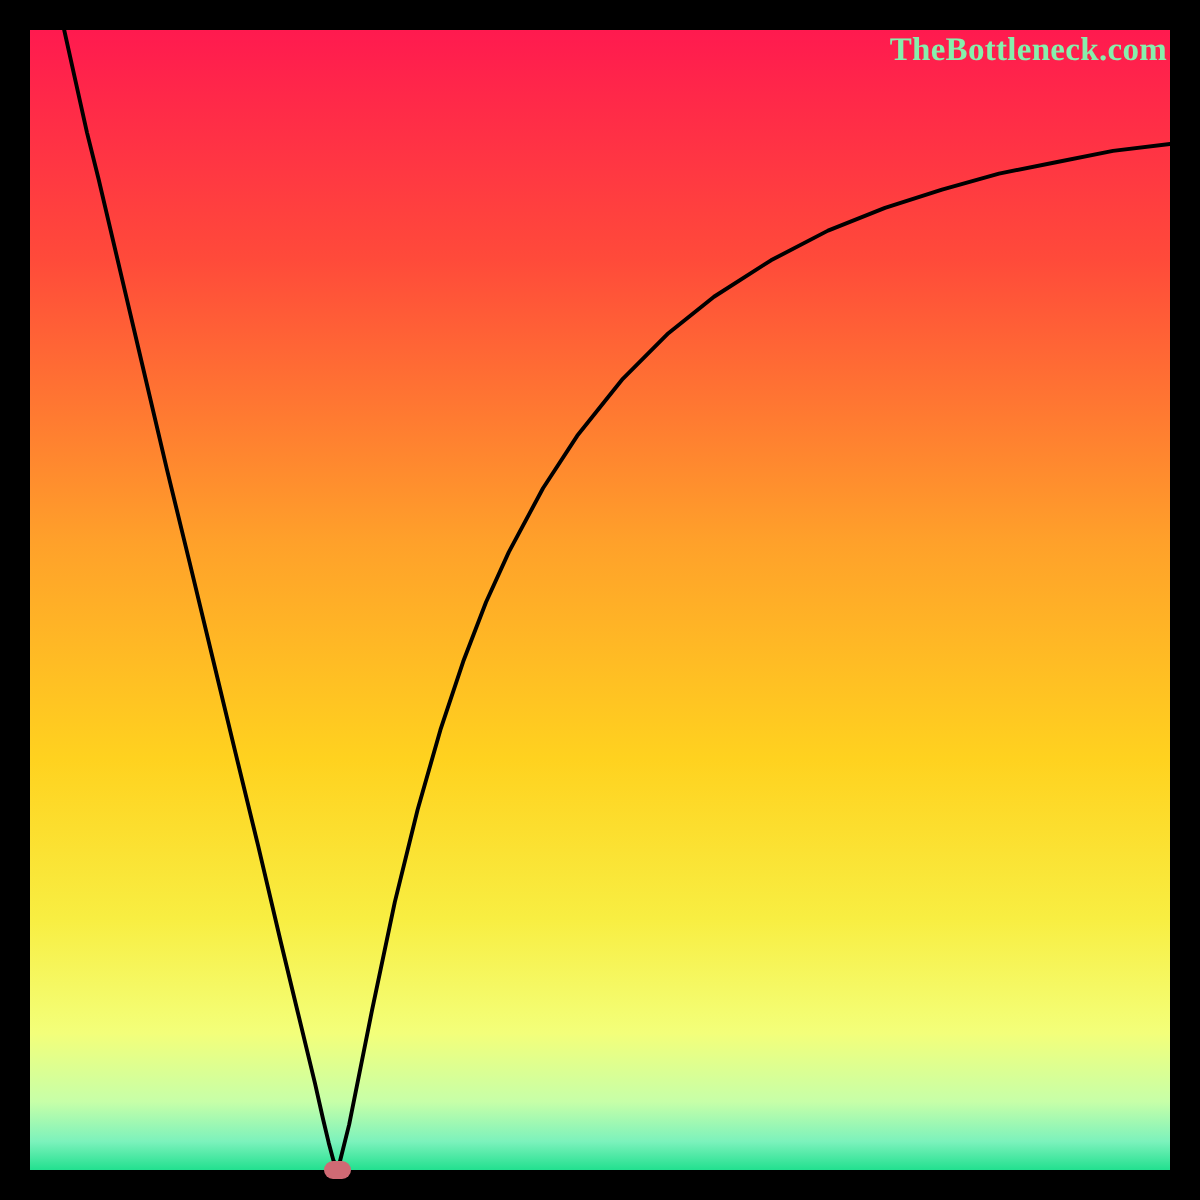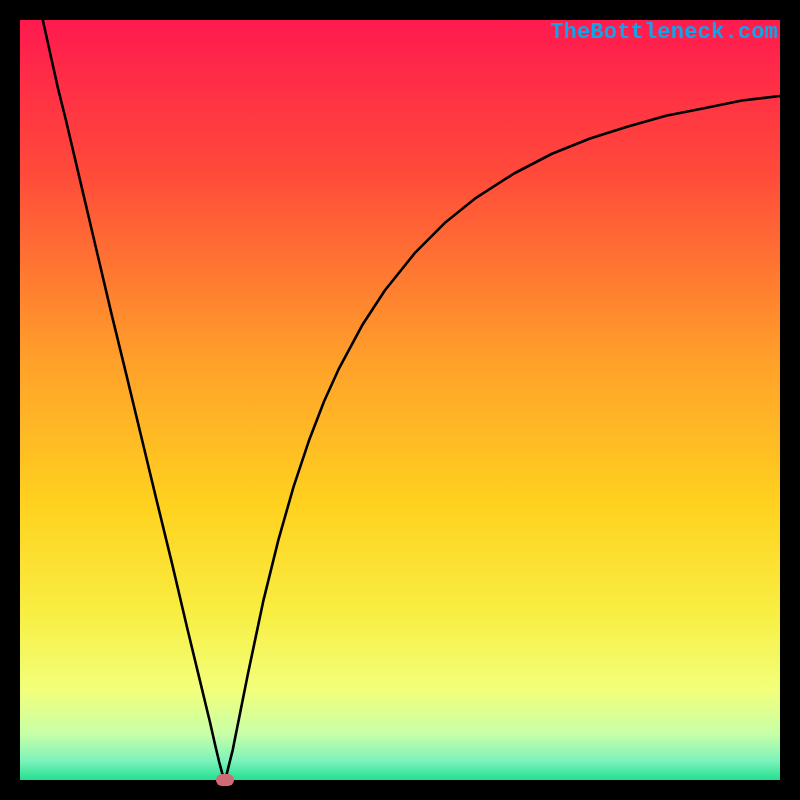--- a/index.html
+++ b/index.html
@@ -22,24 +22,24 @@
     position: absolute;
     left: 0;
     top: 0;
     width: 760px;
     height: 760px;
   }
   .watermark {
     position: absolute;
     top: 0;
     right: 2px;
-    font-family: Liberation Mono, monospace;
+    font-family: Liberation Serif, serif;
     font-size: 22px;
     font-weight: 600;
-    color: #0ea5e9;
+    color: #86efac;
     letter-spacing: 0.2px;
     white-space: nowrap;
   }
   .marker {
     position: absolute;
     width: 18px;
     height: 12px;
     border-radius: 6px;
     transform: translate(-50%, -50%);
   }

